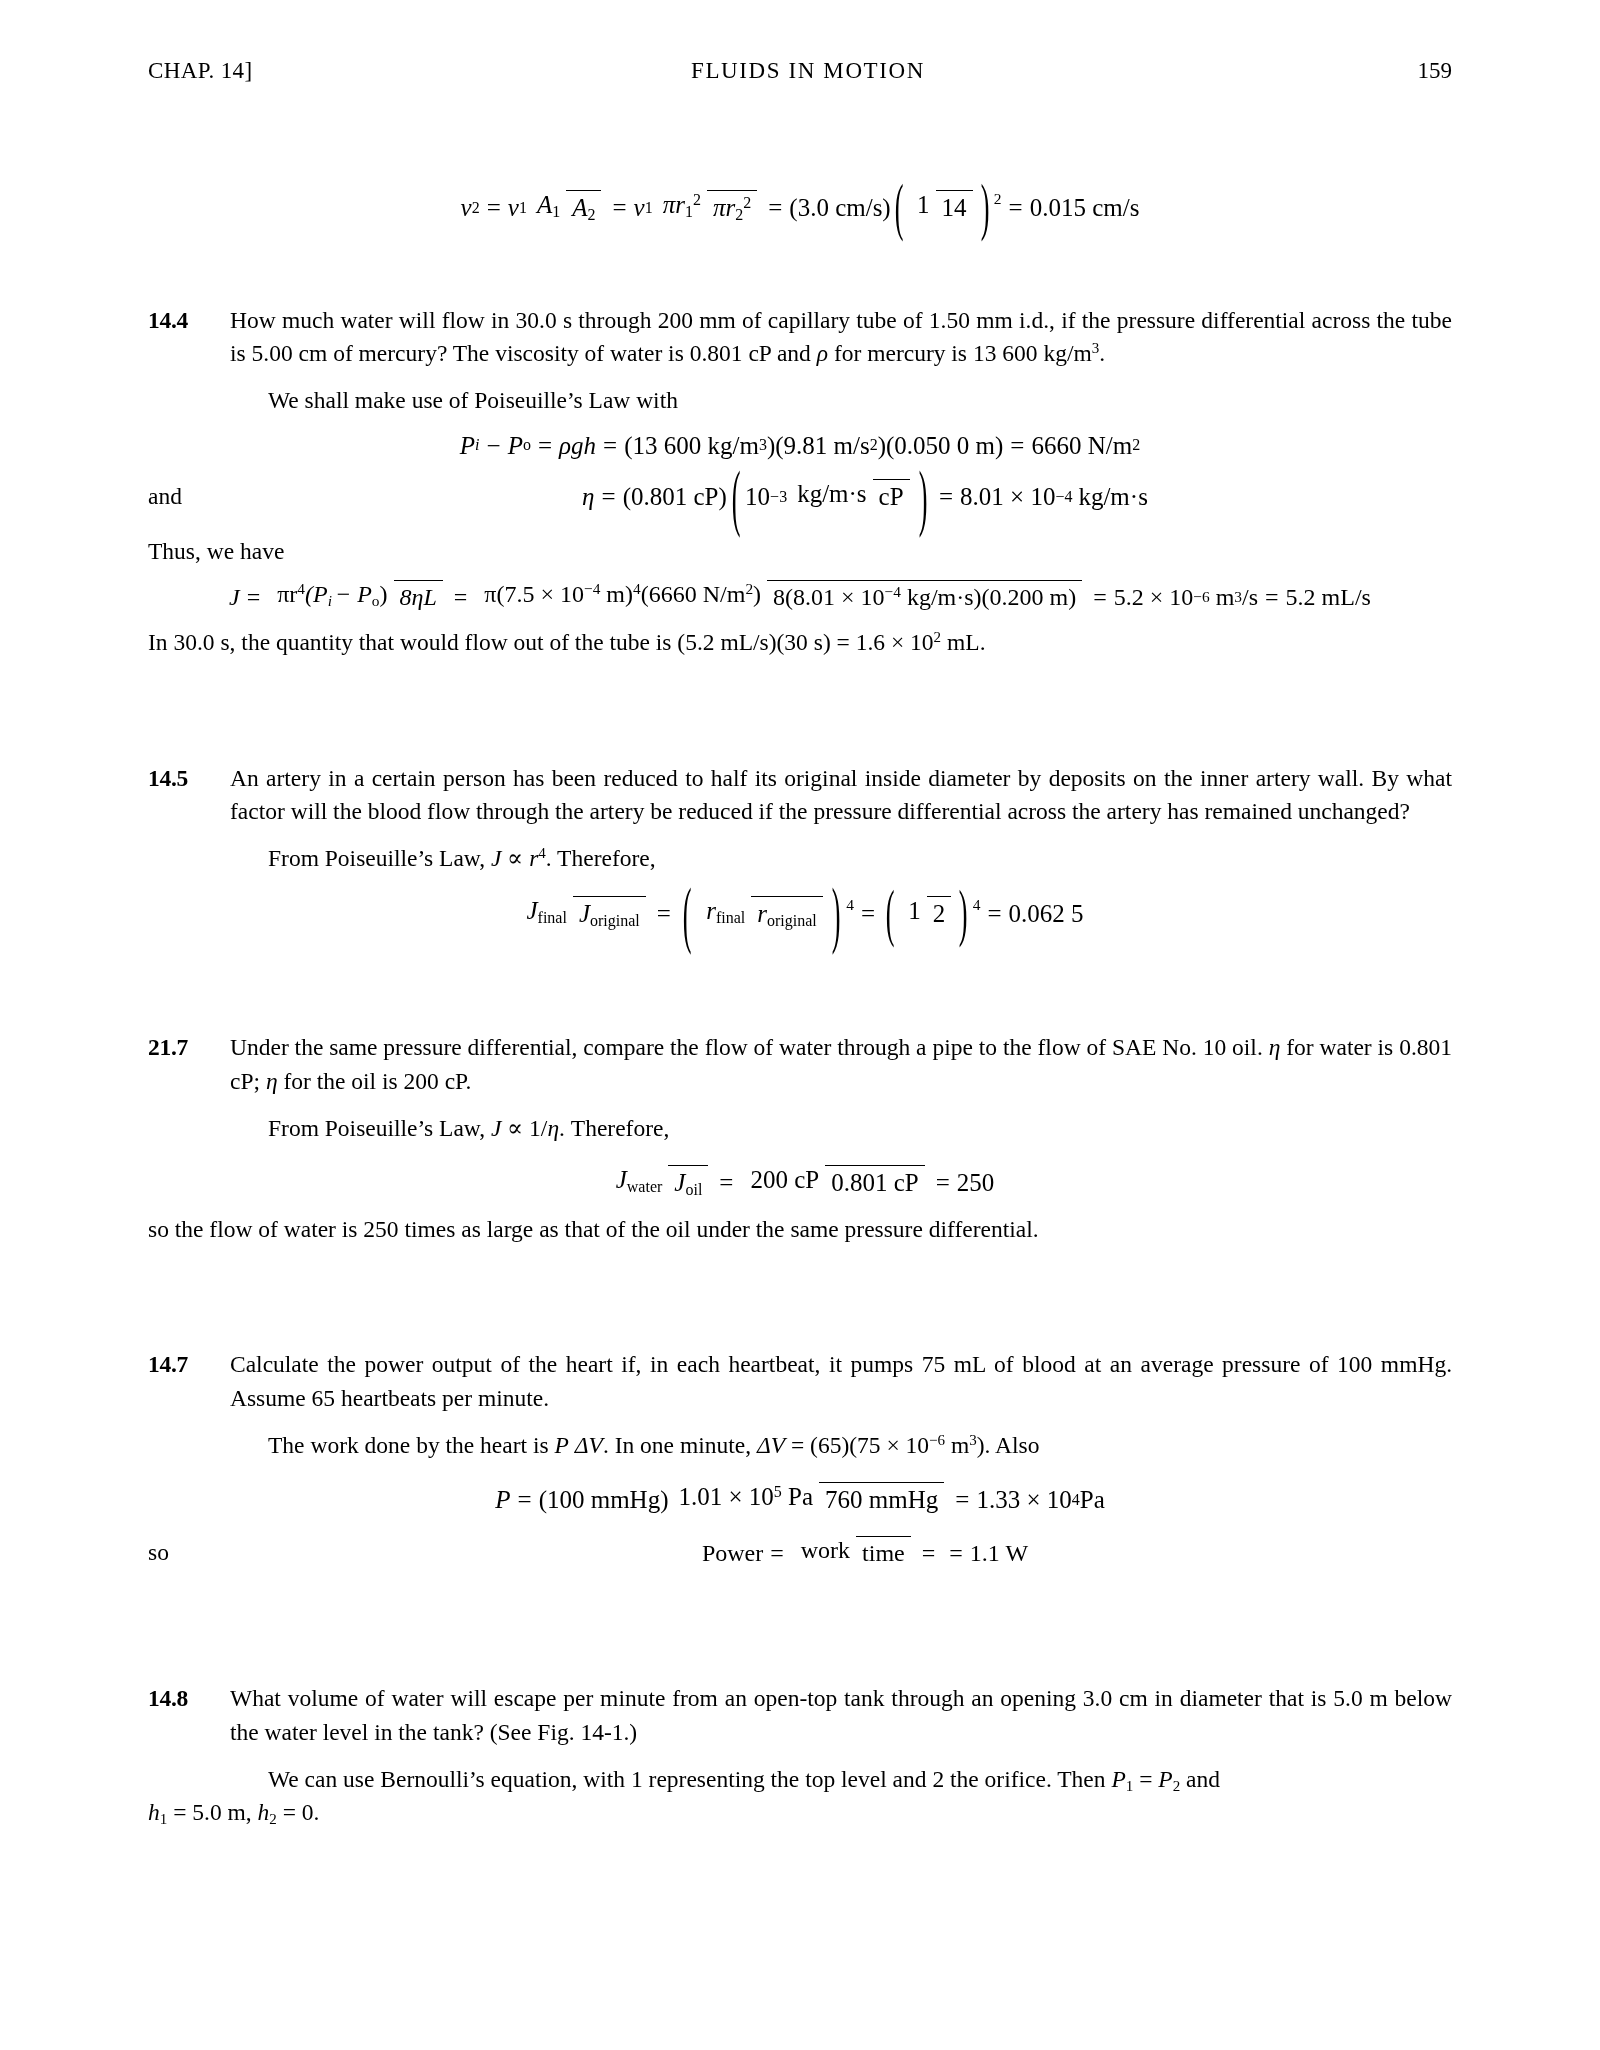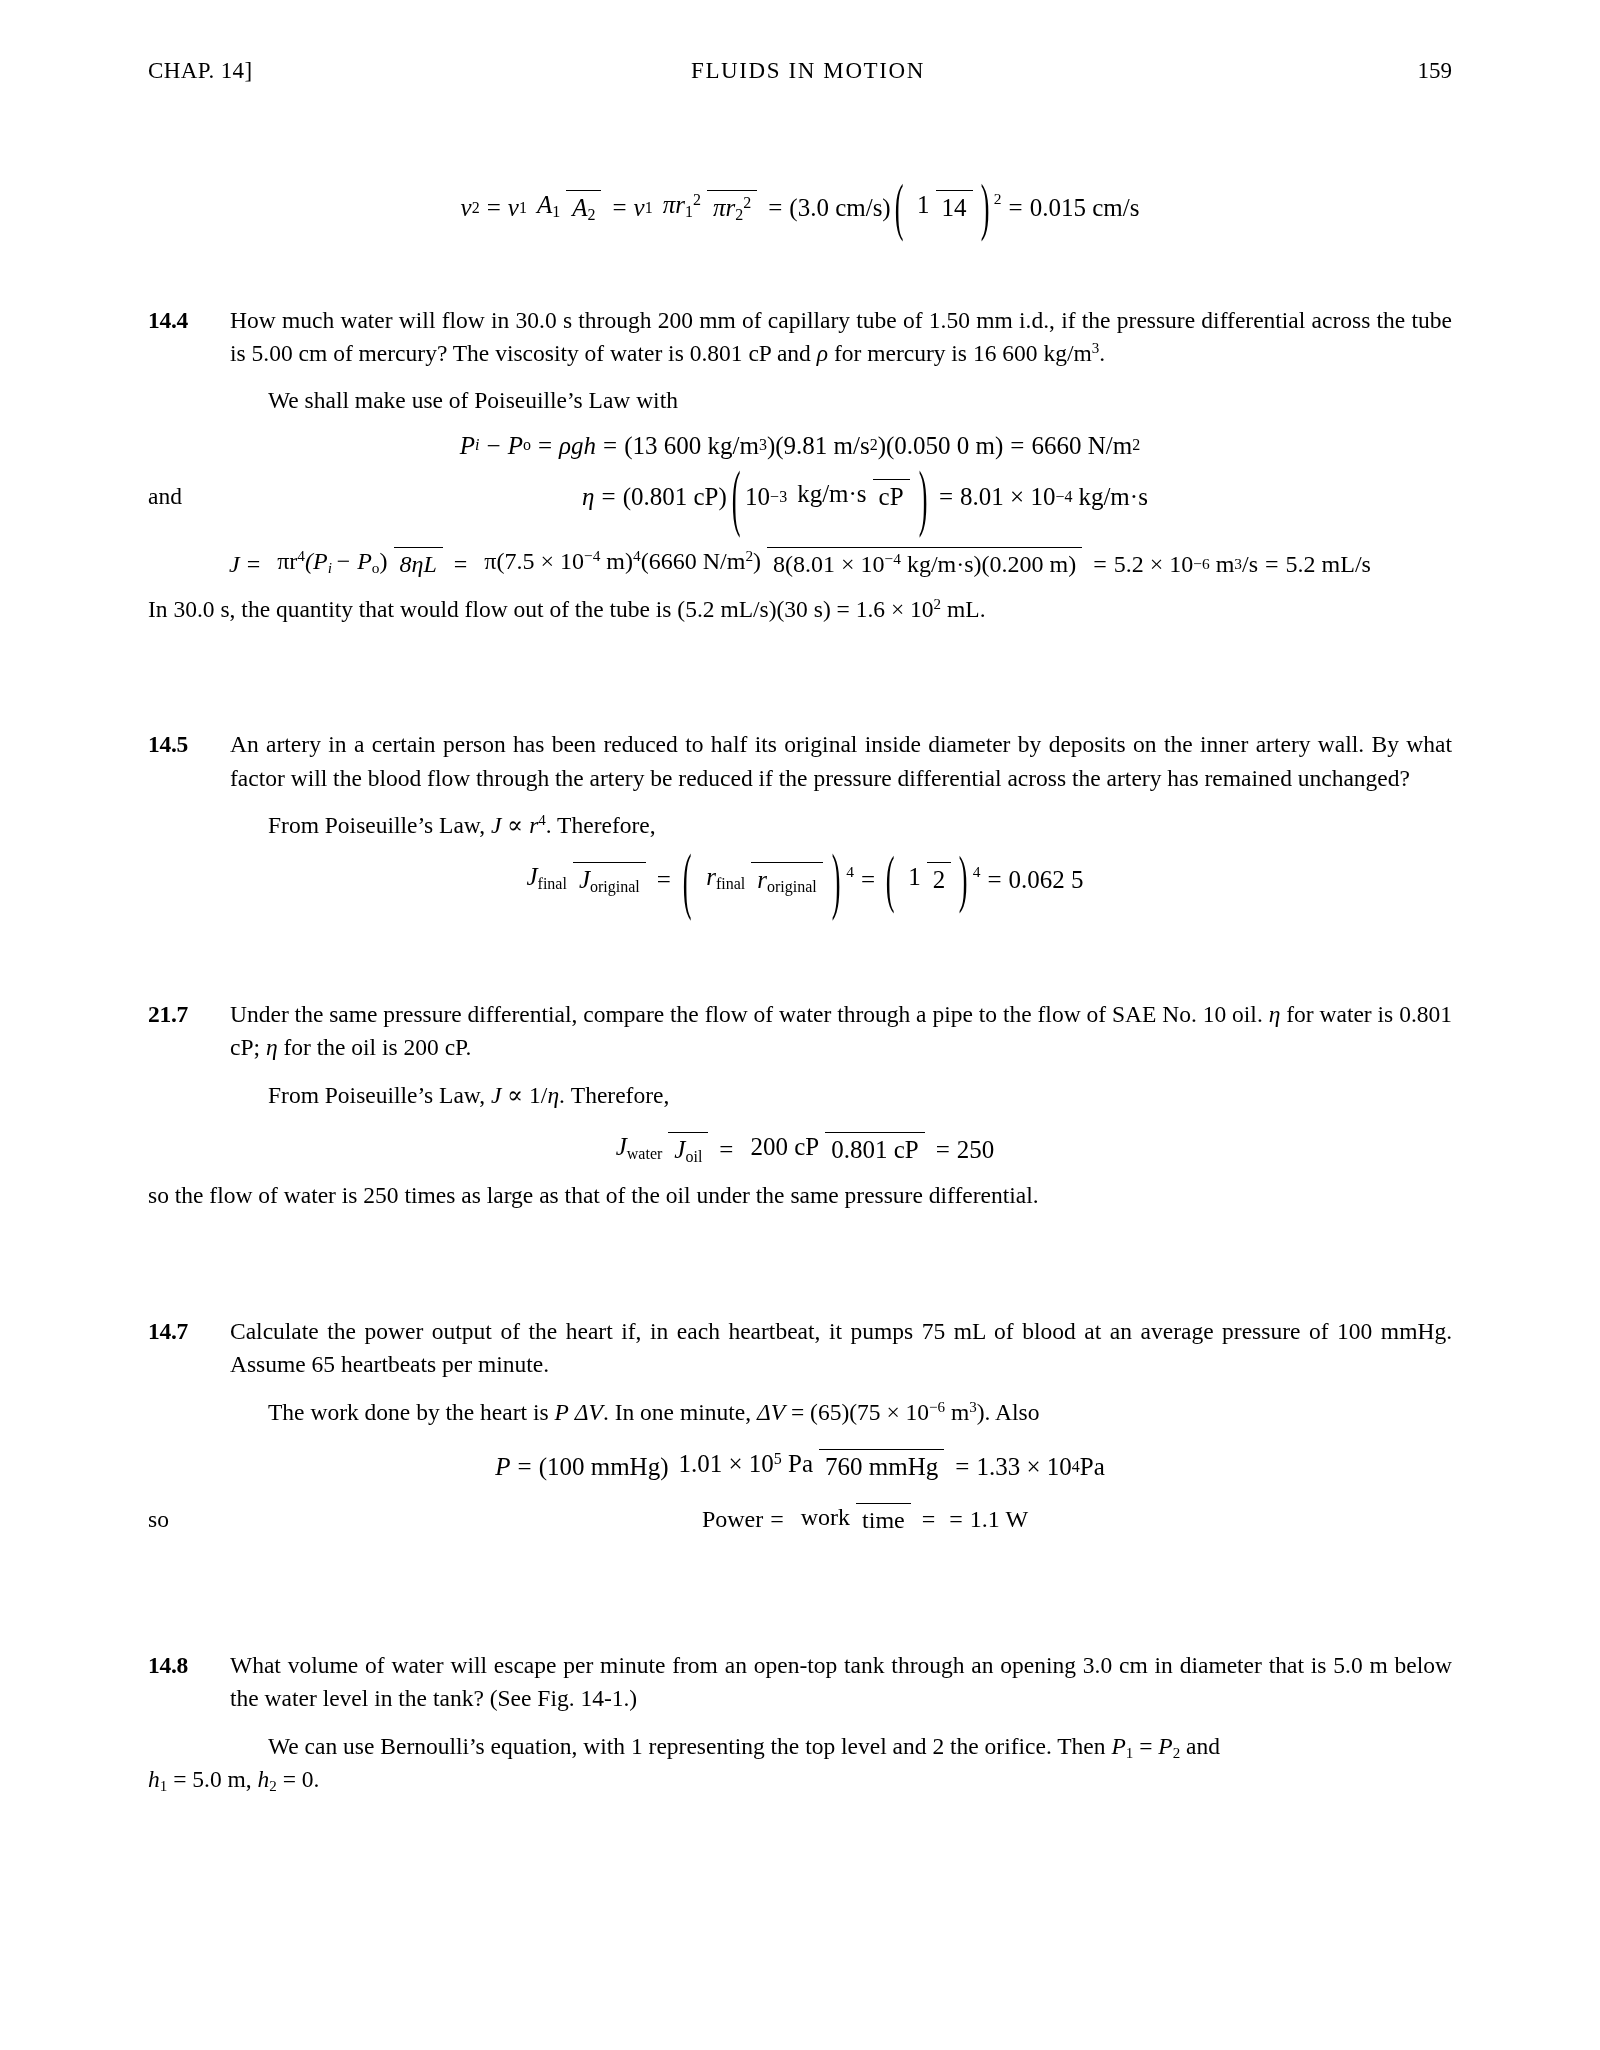--- a/index.html
+++ b/index.html
@@ -241,21 +241,21 @@
       </span>
     </div>
 
     <div class="spacer-l"></div>
 
     <div class="problem">
       <div class="num">14.4</div>
       <div class="ptext">
         <span>How much water will flow in 30.0 s through 200 mm of capillary tube of 1.50 mm i.d., if the</span>
         <span>pressure differential across the tube is 5.00 cm of mercury? The viscosity of water is 0.801 cP and</span>
-        <span style="font-style:italic;">ρ</span><span> for mercury is 16 600 kg/m</span><sup>3</sup><span>.</span>
+        <span style="font-style:italic;">ρ</span><span> for mercury is 13 600 kg/m</span><sup>3</sup><span>.</span>
       </div>
     </div>
 
     <div class="spacer-xs"></div>
 
     <div class="sol-indent sol-indent-first">
       <span>We shall make use of Poiseuille’s Law with</span>
     </div>
 
     <div class="spacer-xs"></div>
@@ -306,20 +306,21 @@
           <span class="up">8.01 × 10</span>
             <sup>−4</sup>
           <span class="sp"></span>
             <span class="up">kg/m·s</span>
         </span>
       </div>
     </div>
 
     <div class="spacer-s"></div>
 
+    <div class="full-width">Thus, we have</div>
 
     <div class="spacer-xs"></div>
 
     <div class="display">
       <span class="math" style="font-size:24px;">
         <span class="it">J</span>
         <span class="op">=</span>
         <span class="frac">
           <span class="nu">
             <span class="up">πr</span><sup>4</sup><span class="it">(P</span><sub class="itsub">i</sub><span class="sp-sm"></span><span class="it">− P</span><sub>o</sub><span>)</span>

